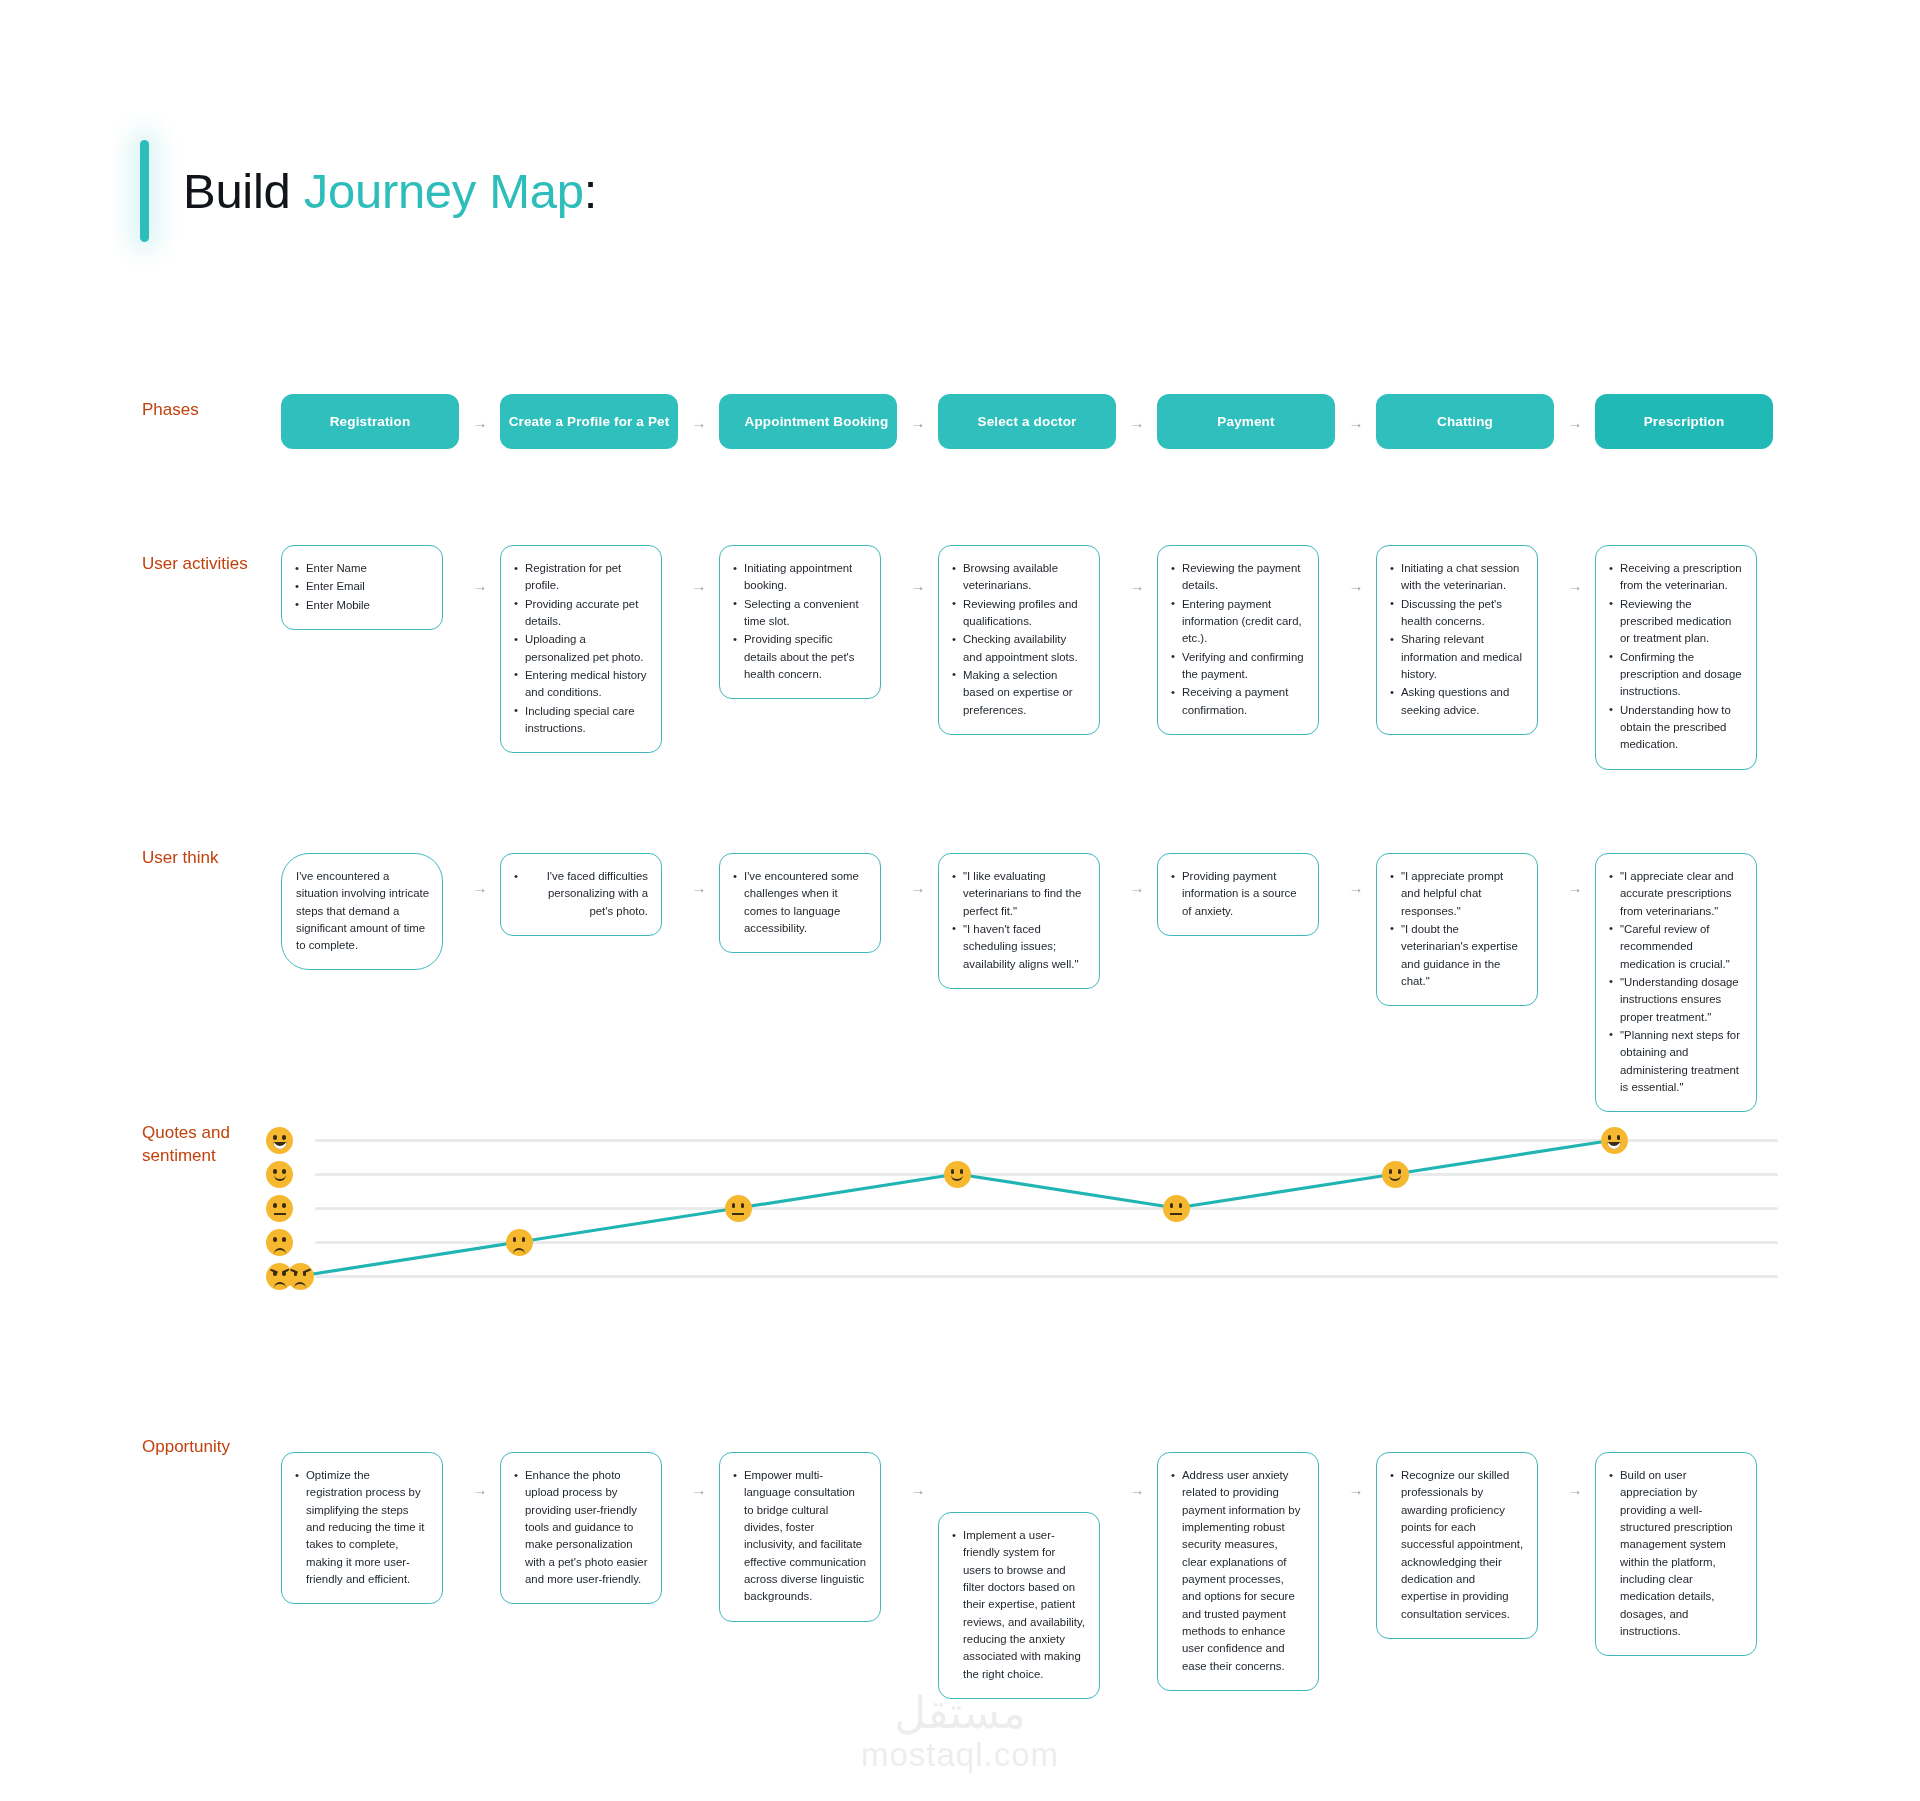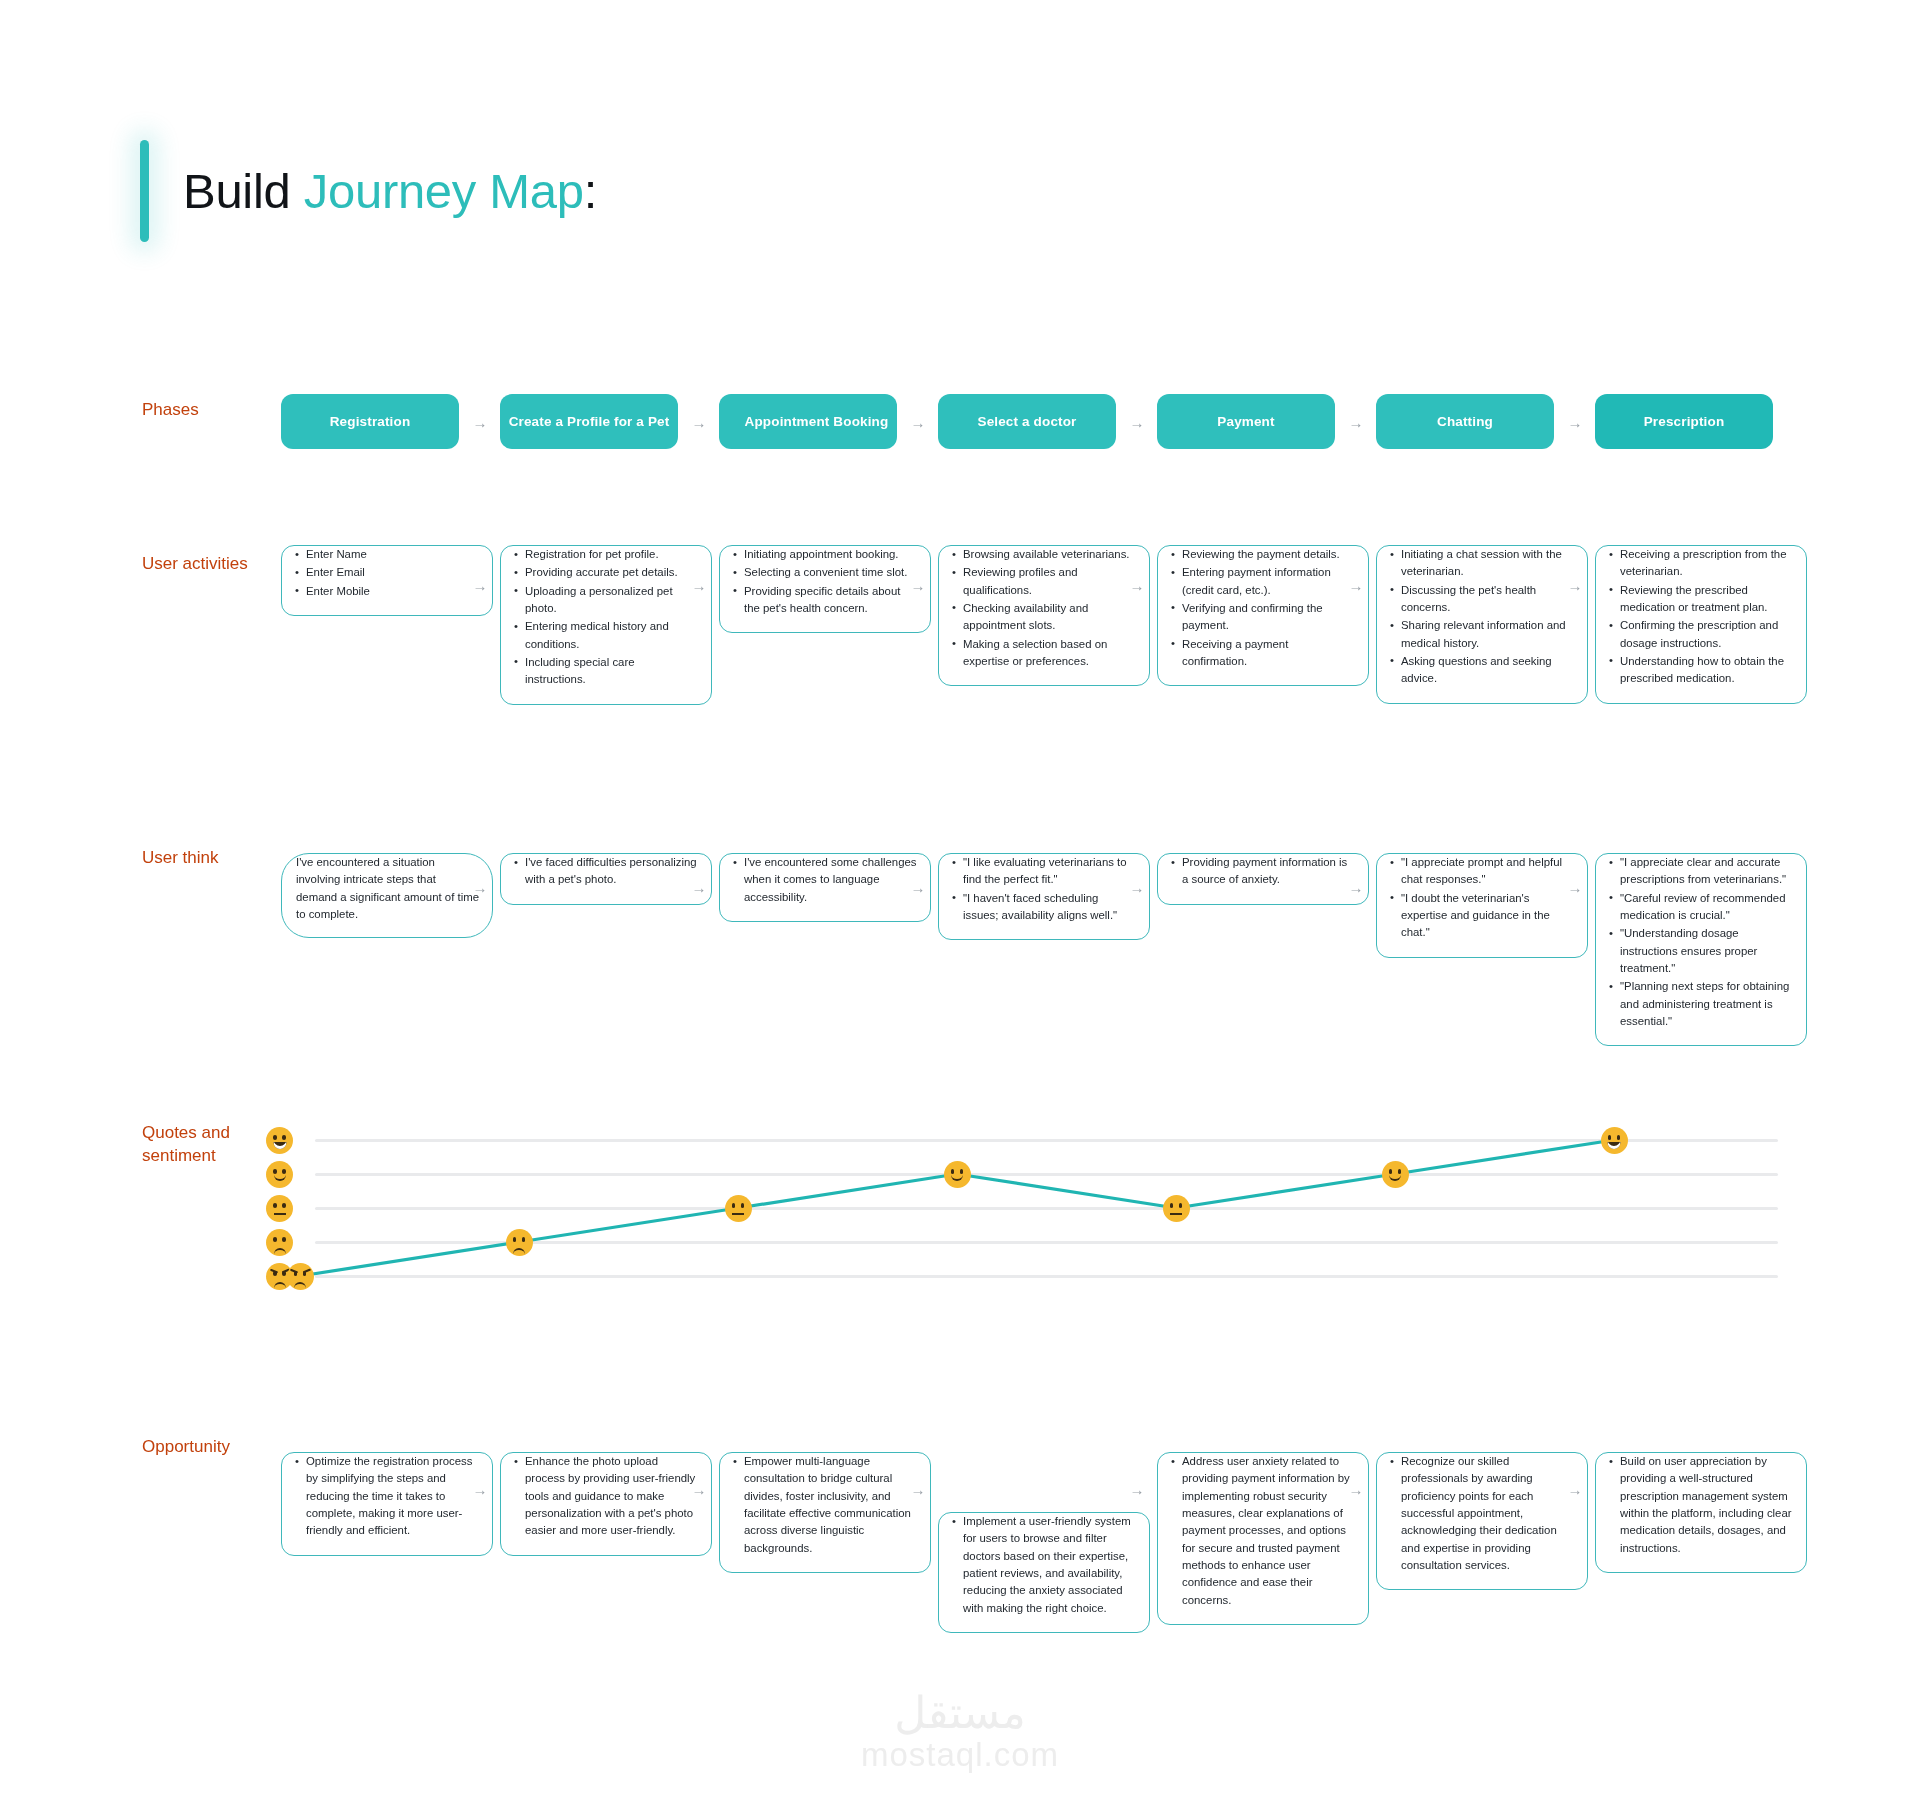--- a/index.html
+++ b/index.html
@@ -78,25 +78,25 @@
     font-weight: 600;
     letter-spacing: 0.15px;
     text-align: center;
     padding: 0 8px;
   }
   .phase-pill.last { background: #21b9b6; }
 
   
   .card {
     position: absolute;
-    width: 212px;
+    width: 162px;
     border: 1.3px solid #3fb8bb;
     border-radius: 13px;
     background: #ffffff;
-    padding: 0 13px 14px 13px;
+    padding: 14px 13px 14px 13px;
     font-size: 11.4px;
     line-height: 1.52;
     color: #22282f;
   }
   .card ul { list-style: none; }
   .card li {
     position: relative;
     padding-left: 11px;
     margin-bottom: 1px;
   }
@@ -317,21 +317,21 @@
           <li>Confirming the prescription and dosage instructions.</li>
           <li>Understanding how to obtain the prescribed medication.</li>
         </ul>
       </div>
     </div>
   <div id="think-row">
       <div class="card" style="left: 281px; top: 853px; border-radius: 28px;">
         <p class="plain">I've encountered a situation involving intricate steps that demand a significant amount of time to complete.</p>
       </div>
       <div class="arrow" style="left: 472.5px; top: 880px;">→</div>
-      <div class="card" style="left: 500px; top: 853px;">
+      <div class="card" style="left: 500px; top: 853px; text-align: right;">
         <ul>
           <li>I've faced difficulties personalizing with a pet's photo.</li>
         </ul>
       </div>
       <div class="arrow" style="left: 691.5px; top: 880px;">→</div>
       <div class="card" style="left: 719px; top: 853px;">
         <ul>
           <li>I've encountered some challenges when it comes to language accessibility.</li>
         </ul>
       </div>

